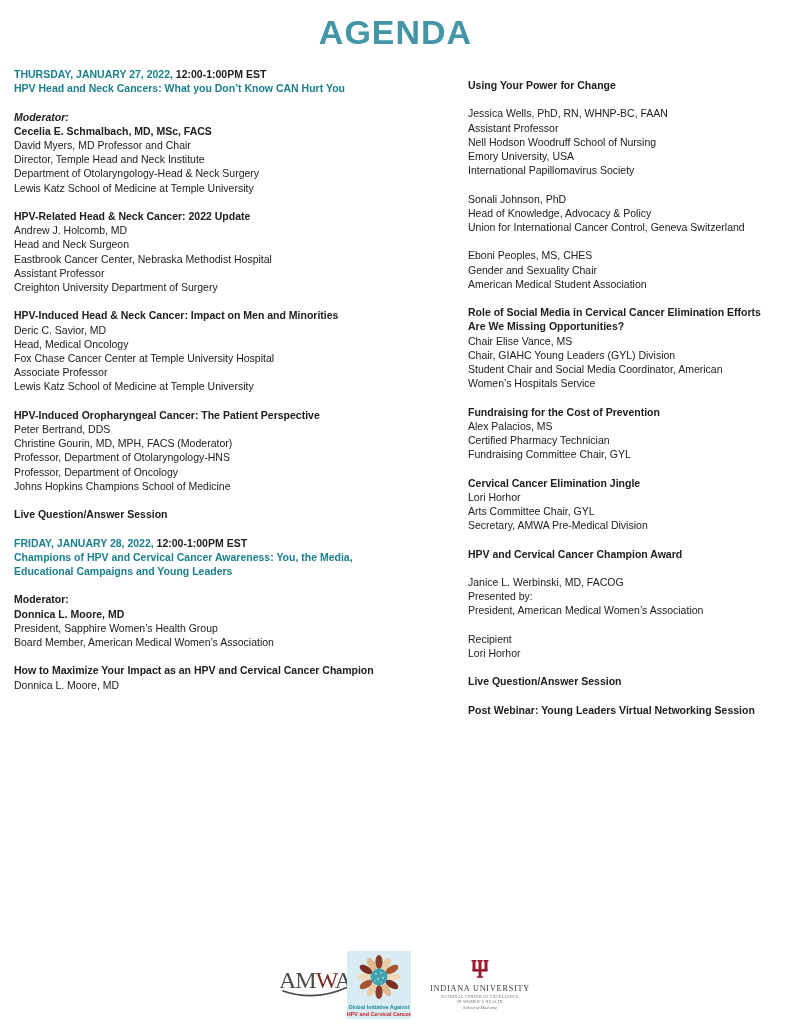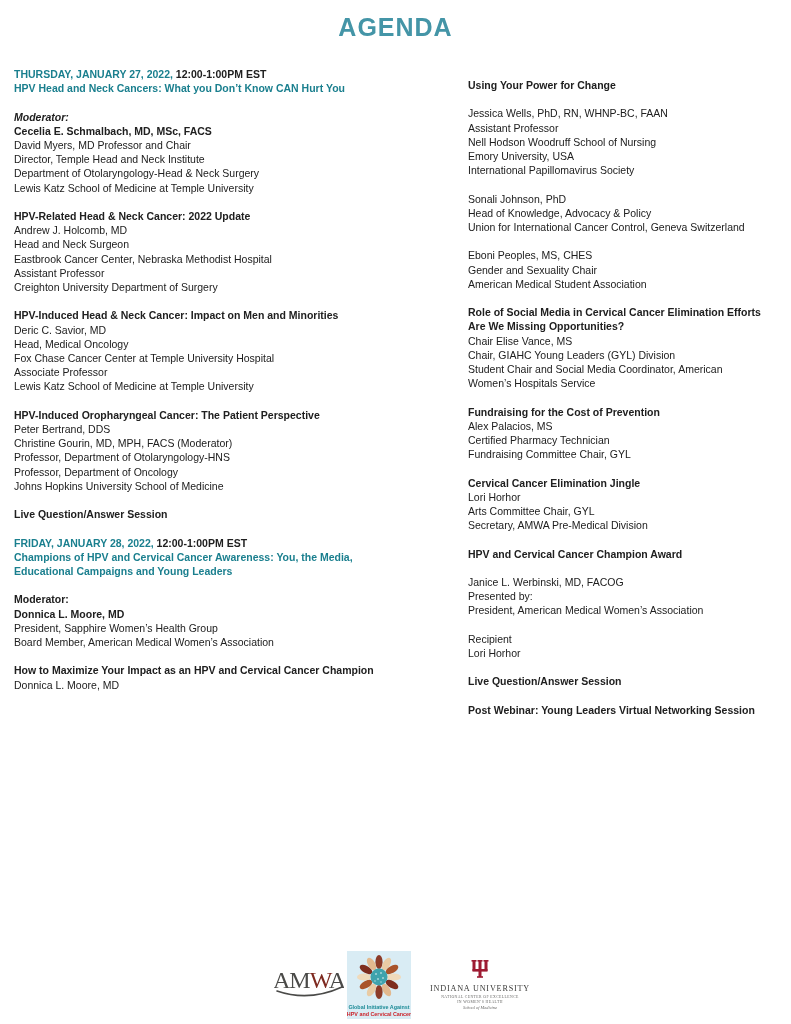--- a/index.html
+++ b/index.html
@@ -8,36 +8,36 @@
     width:791px;height:1024px;
     background:#ffffff;
     font-family:"Liberation Sans", sans-serif;
     font-size:10.5px;
     color:#202020;
     overflow:hidden;
   }
   .page-title{
     position:absolute;top:13px;left:0;right:0;
     text-align:center;
-    font-size:25px;font-weight:bold;letter-spacing:1px;
+    font-size:34px;font-weight:bold;letter-spacing:1px;
     color:var(--agenda-teal,#4495A7);
   }
   .col{position:absolute;}
   .col-left{left:14px;top:67px;width:452px;}
   .col-right{left:468px;top:78px;width:320px;}
   .block{margin-bottom:14.2px;}
   .line{line-height:14.2px;white-space:nowrap;}
   .s-r{font-weight:normal;}
   .s-b{font-weight:bold;}
   .s-bi{font-weight:bold;font-style:italic;}
   .s-date{font-weight:bold;color:var(--teal,#1A7F8E);}
   .s-time{font-weight:bold;color:#202020;}
   .s-link{font-weight:bold;color:var(--teal,#1A7F8E);}
   .logo{position:absolute;}
-  .logo-amwa{left:274px;top:964px;width:70px;height:36px;}
+  .logo-amwa{left:280px;top:964px;width:70px;height:36px;}
   .logo-giahc{left:347px;top:951px;width:64px;height:68px;}
   .logo-iu{left:430px;top:958px;width:100px;height:56px;}
   .amwa-text{fill:var(--amwa-gray,#4A4A48);}
   .amwa-w{fill:var(--amwa-red,#7E2A20);}
   .amwa-swoosh{stroke:var(--amwa-gray,#4A4A48);fill:none;}
   .giahc-bg{fill:var(--giahc-bg,#D9ECF4);}
   .giahc-globe{fill:var(--giahc-globe,#3FA3AD);}
   .giahc-t1{fill:var(--giahc-teal,#1B8A96);}
   .giahc-t2{fill:var(--giahc-red,#CC2229);}
   .iu-trident{fill:var(--iu-crimson,#9E1B32);}
@@ -79,21 +79,21 @@
         <div class="line"><span class="s-r">Fox Chase Cancer Center at Temple University Hospital</span></div>
         <div class="line"><span class="s-r">Associate Professor</span></div>
         <div class="line"><span class="s-r">Lewis Katz School of Medicine at Temple University</span></div>
       </div>
       <div class="block">
         <div class="line"><span class="s-b">HPV-Induced Oropharyngeal Cancer: The Patient Perspective</span></div>
         <div class="line"><span class="s-r">Peter Bertrand, DDS</span></div>
         <div class="line"><span class="s-r">Christine Gourin, MD, MPH, FACS (Moderator)</span></div>
         <div class="line"><span class="s-r">Professor, Department of Otolaryngology-HNS</span></div>
         <div class="line"><span class="s-r">Professor, Department of Oncology</span></div>
-        <div class="line"><span class="s-r">Johns Hopkins University School of Medicine</span></div>
+        <div class="line"><span class="s-r">Johns Hopkins Champions School of Medicine</span></div>
       </div>
       <div class="block">
         <div class="line"><span class="s-b">Live Question/Answer Session</span></div>
       </div>
       <div class="block">
         <div class="line"><span class="s-date">FRIDAY, JANUARY 28, 2022, </span><span class="s-time">12:00-1:00PM EST</span></div>
         <div class="line"><span class="s-link">Champions of HPV and Cervical Cancer Awareness: You, the Media,</span></div>
         <div class="line"><span class="s-link">Educational Campaigns and Young Leaders</span></div>
       </div>
       <div class="block">

